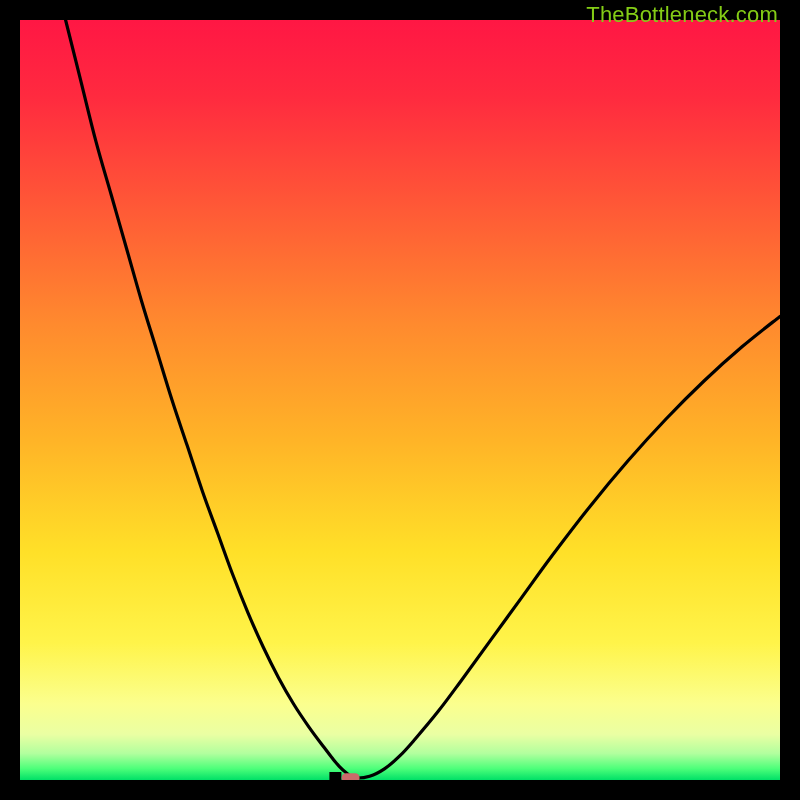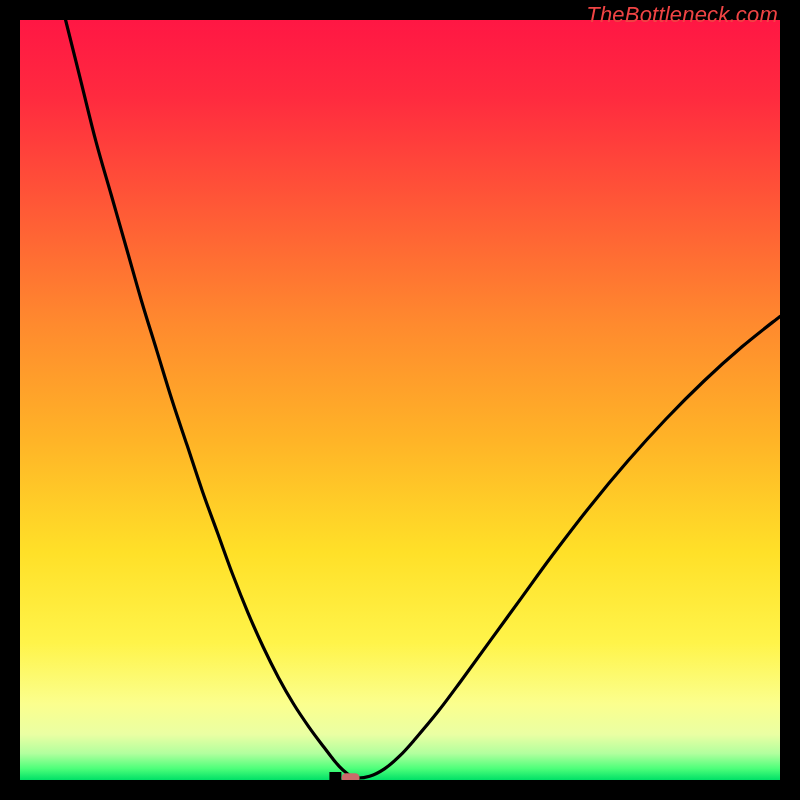--- a/index.html
+++ b/index.html
@@ -23,25 +23,24 @@
     position: absolute;
     left: 0;
     top: 0;
     width: 760px;
     height: 760px;
   }
   .watermark {
     position: absolute;
     top: 2px;
     right: 22px;
-    color: #ef4444;
+    color: #84cc16;
     font-size: 22px;
     font-weight: 500;
     letter-spacing: 0.2px;
-    font-style: italic;
   }
   svg { display: block; }
 </style>
 </head>
 <body>
 
 <div class="frame">
   <svg class="plot-area" viewBox="0 0 760 760" width="760" height="760" preserveAspectRatio="none">
     <defs>
       <linearGradient id="bgGrad" x1="0" y1="0" x2="0" y2="1">

